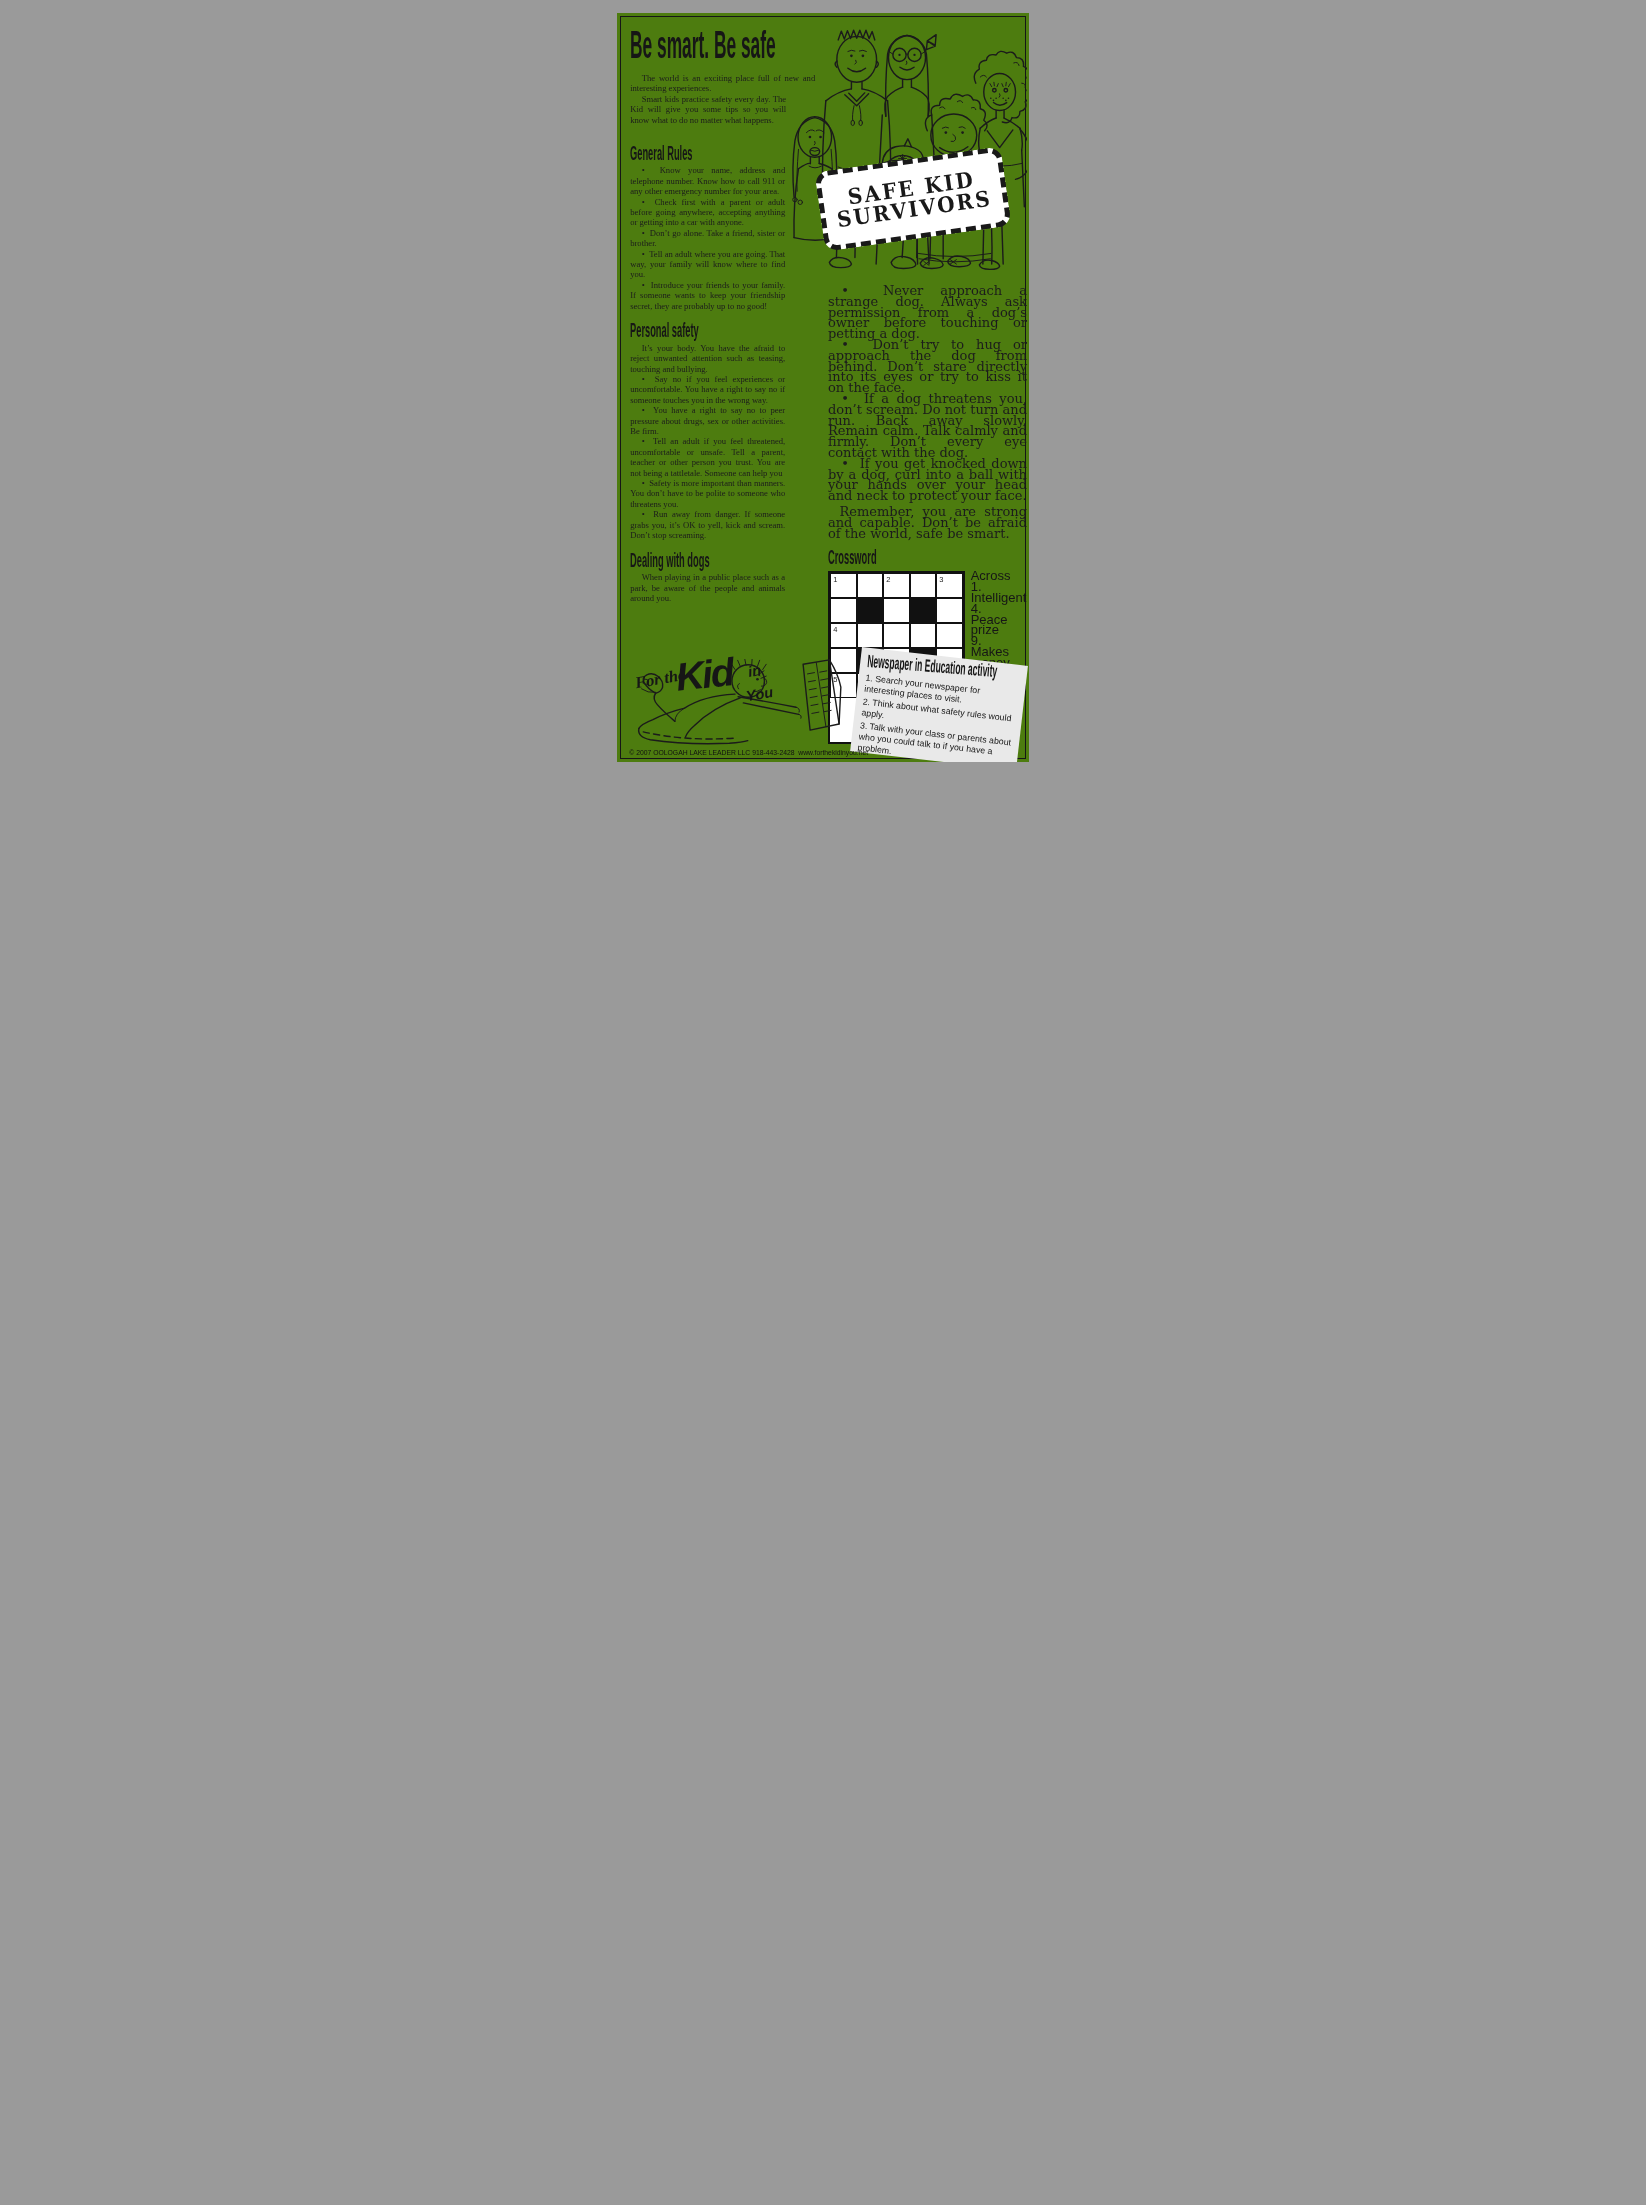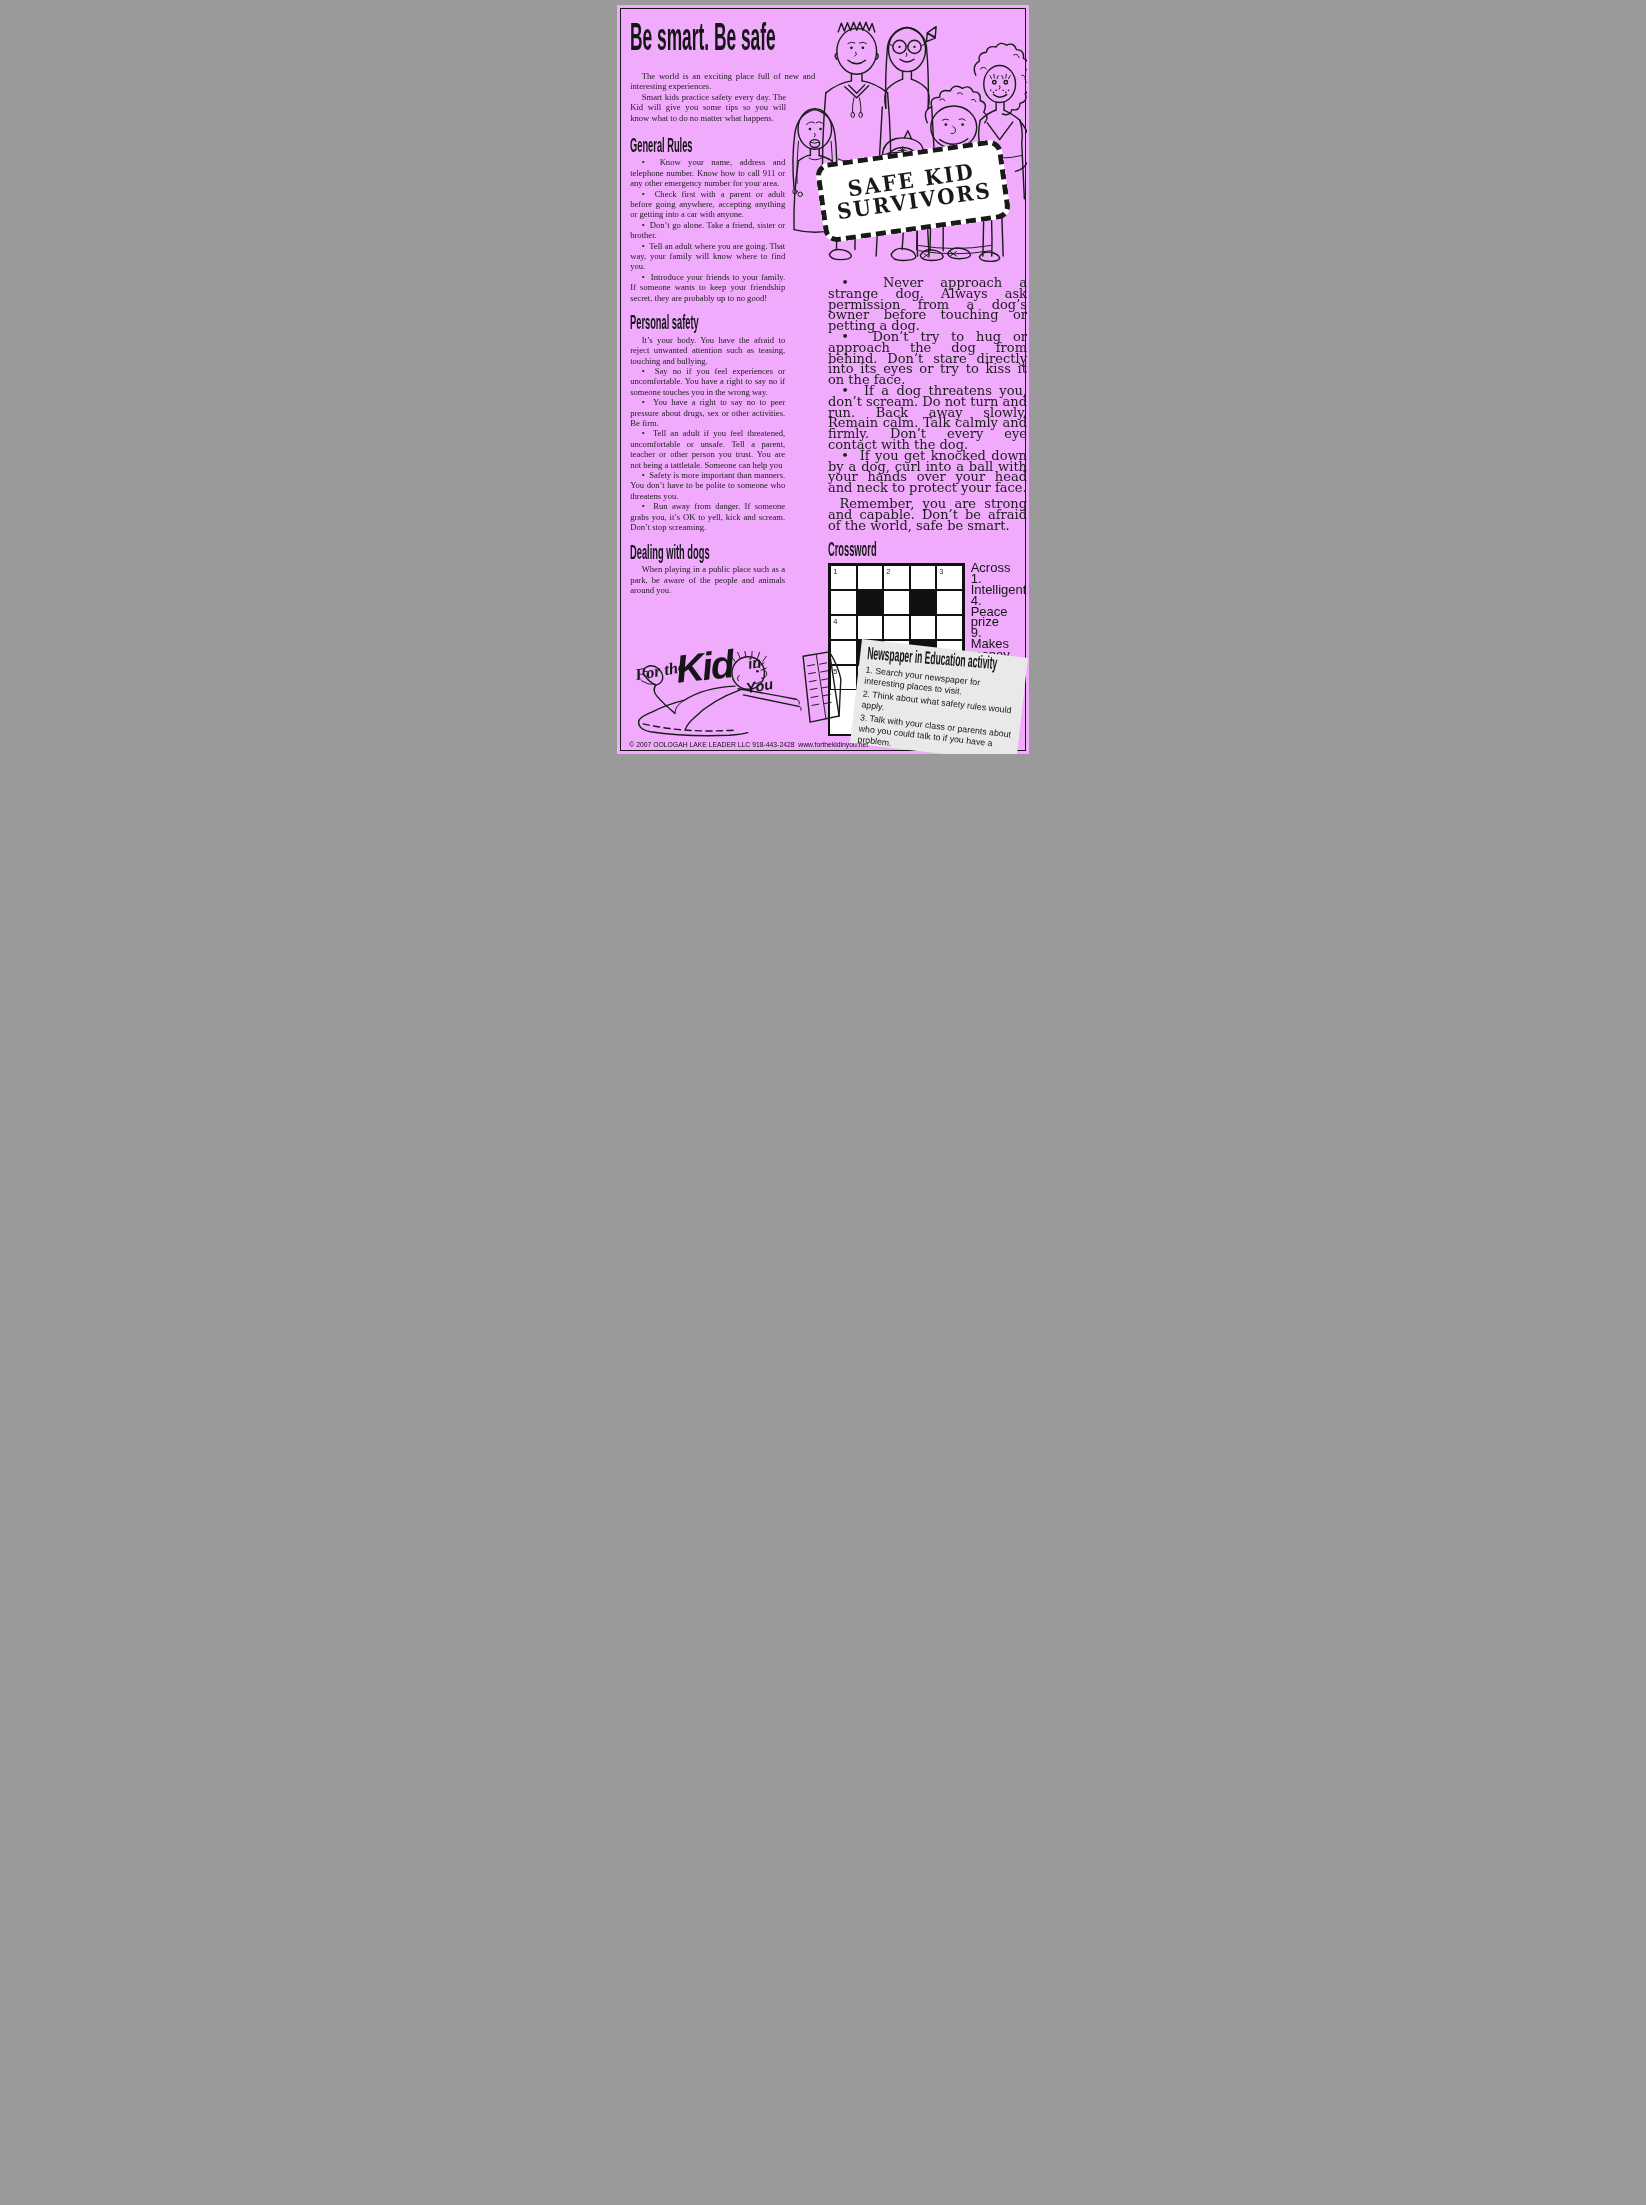--- a/index.html
+++ b/index.html
@@ -1,34 +1,34 @@
 <!DOCTYPE html>
 <html style="font-size:7px"><head>
 <meta charset="utf-8">
 <style>
   html,body{margin:0;padding:0;background:#9a9a9a;}
   .page{
-    position:relative;width:412px;height:749px;margin:5px auto;
-    background:#f0abfc;overflow:hidden;
+    position:relative;width:412px;height:749px;margin:13px auto;
+    background:#4d7c0f;overflow:hidden;
     font-family:"Liberation Serif",serif;color:#1c1c1c;
   }
   .frame{position:absolute;left:2.6px;top:2.6px;right:2.6px;bottom:2.6px;
     border:1.8px solid #161616;pointer-events:none;}
   
   .fun{font-family:"Liberation Sans",sans-serif;font-weight:700;color:#161616;
     white-space:nowrap;line-height:1;margin:0;}
   .title{position:absolute;left:13.2px;top:13.2px;font-size:28px;
     transform:scale(.62,1.40);transform-origin:0 0;letter-spacing:0;}
   h2.fun{font-size:15px;transform:scale(.62,1.30);transform-origin:0 50%;
     margin:0 0 5.3px 0;}
   
   .col-left{position:absolute;left:13.2px;top:132px;width:155px;}
   .col-left p,.intro p{font-size:8.6px;line-height:10.4px;margin:0;
     text-align:justify;}
-  .intro{position:absolute;left:13.2px;top:66px;width:185px;}
+  .intro{position:absolute;left:13.2px;top:60px;width:185px;}
   .intro p+p{width:156px;}
   .para{text-indent:11.5px;}
   .bullet{text-indent:11.5px;}
   .bullet::before{content:"\2022\00a0\00a0";}
   .col-left h2.fun{margin-top:11.5px;}
   .col-left h2.fun:first-child{margin-top:0;}
   
   .col-right{position:absolute;left:211px;top:273px;width:199px;
     font-family:"DejaVu Serif",serif;}
   .col-right p{font-size:13px;line-height:10.8px;margin:0;text-align:justify;}

